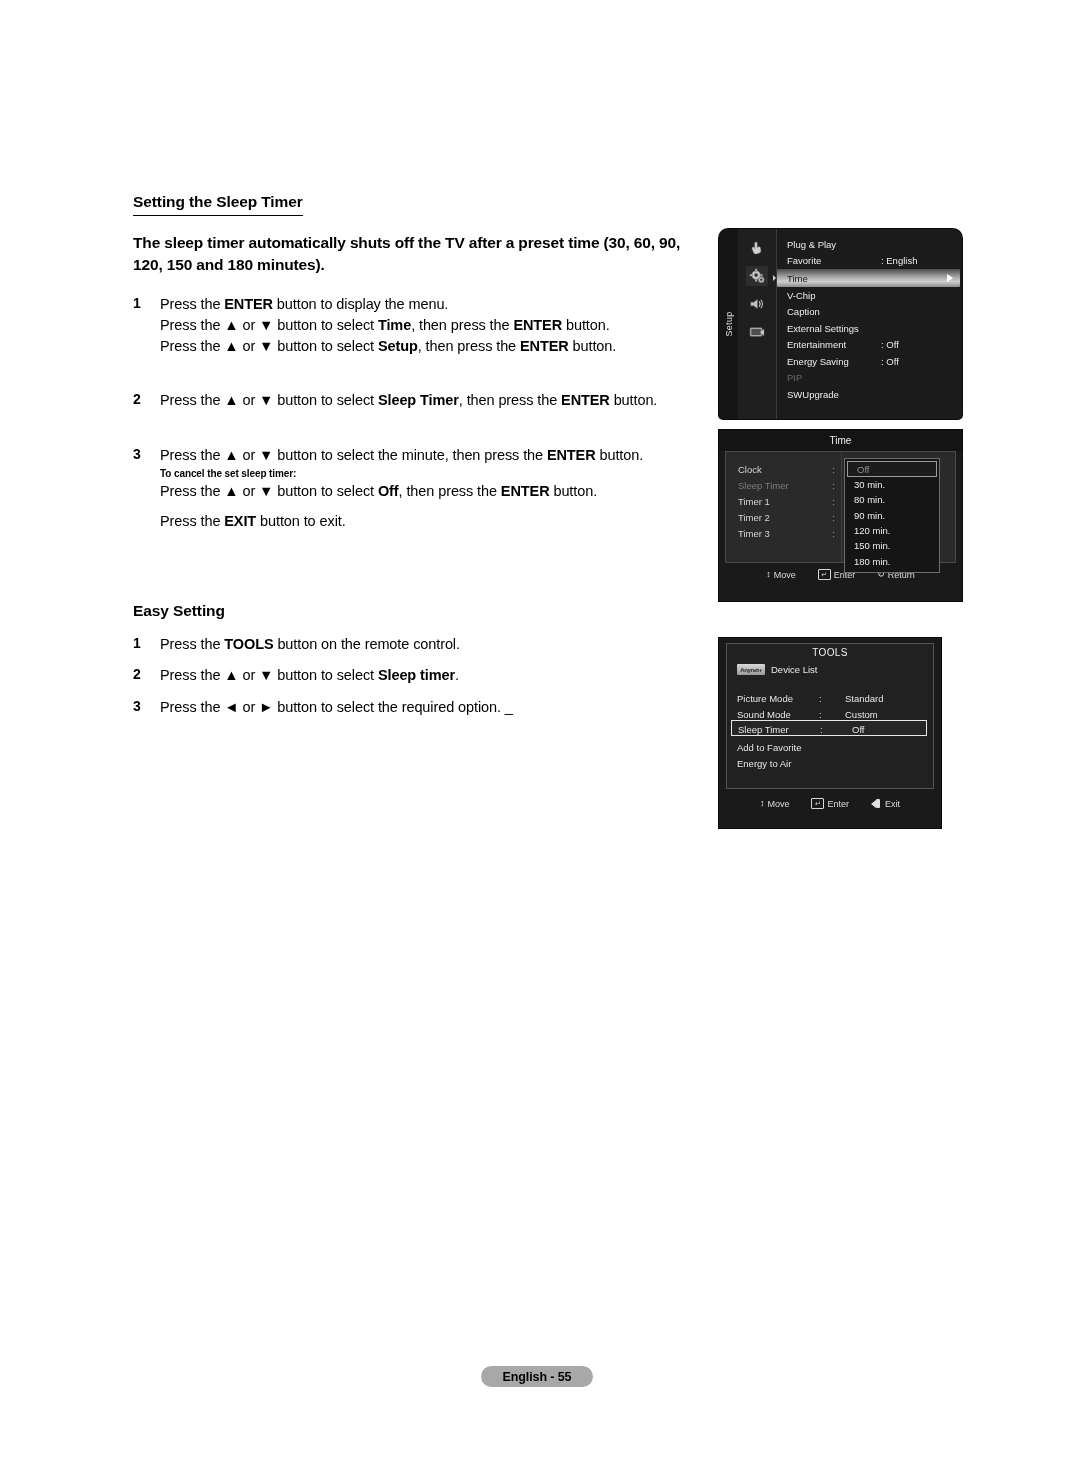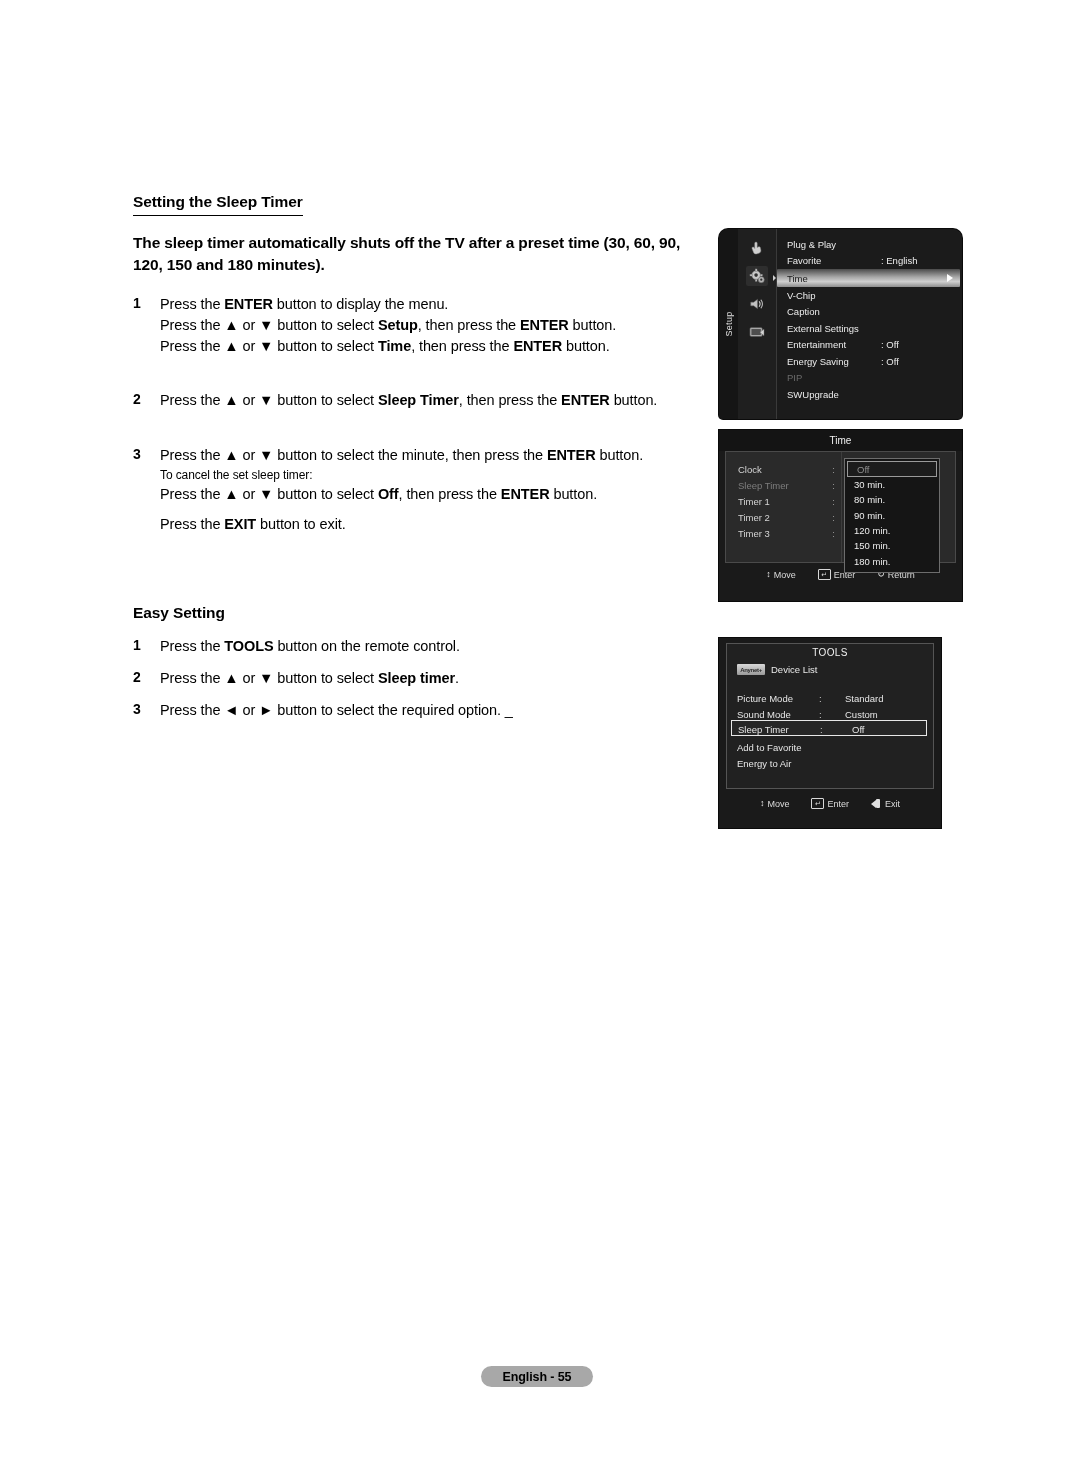--- a/index.html
+++ b/index.html
@@ -52,22 +52,22 @@
   }
   .step-num {
     width: 27px;
     flex: 0 0 27px;
     font-weight: bold;
     font-size: 14px;
   }
   .step-body { flex: 1 1 auto; }
   .step-line { white-space: normal; }
   .sub-head {
-    font-weight: normal;
-    font-size: 12px;
+    font-weight: bold;
+    font-size: 10px;
     margin-top: 2px;
   }
   .gap-lg { height: 34px; }
   .gap-sm { height: 9px; }
 
   .easy-title {
     font-size: 15.5px;
     font-weight: bold;
     margin-top: 0;
     letter-spacing: -0.1px;
@@ -386,22 +386,22 @@
   <div class="sec-head">Setting the Sleep Timer</div>
 
   <div class="lead">The sleep timer automatically shuts off the TV after a preset time (30, 60, 90, 120, 150 and 180 minutes).</div>
 
   <div class="steps">
 
     <div class="step">
       <div class="step-num">1</div>
       <div class="step-body">
         <div class="step-line"><span>Press the </span><span class="k" style="font-weight: bold;">ENTER</span><span> button to display the menu.</span></div>
+        <div class="step-line"><span>Press the ▲ or ▼ button to select </span><span class="k" style="font-weight: bold;">Time</span><span>, then press the </span><span class="k" style="font-weight: bold;">ENTER</span><span> button.</span></div>
         <div class="step-line"><span>Press the ▲ or ▼ button to select </span><span class="k" style="font-weight: bold;">Setup</span><span>, then press the </span><span class="k" style="font-weight: bold;">ENTER</span><span> button.</span></div>
-        <div class="step-line"><span>Press the ▲ or ▼ button to select </span><span class="k" style="font-weight: bold;">Time</span><span>, then press the </span><span class="k" style="font-weight: bold;">ENTER</span><span> button.</span></div>
       </div>
     </div>
 
     <div class="gap-lg"></div>
 
     <div class="step">
       <div class="step-num">2</div>
       <div class="step-body">
         <div class="step-line"><span>Press the ▲ or ▼ button to select </span><span class="k" style="font-weight: bold;">Sleep Timer</span><span>, then press the </span><span class="k" style="font-weight: bold;">ENTER</span><span> button.</span></div>
       </div>

